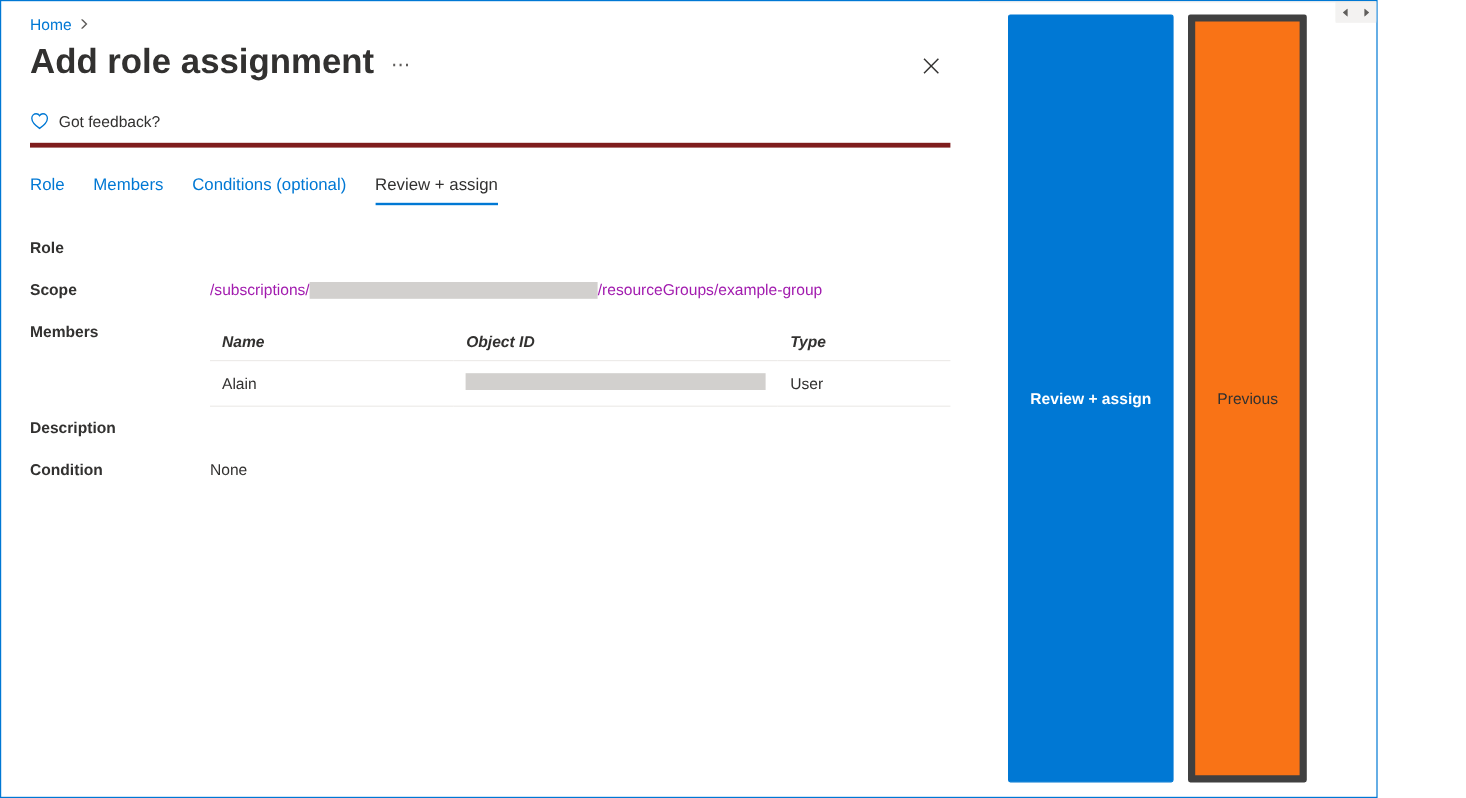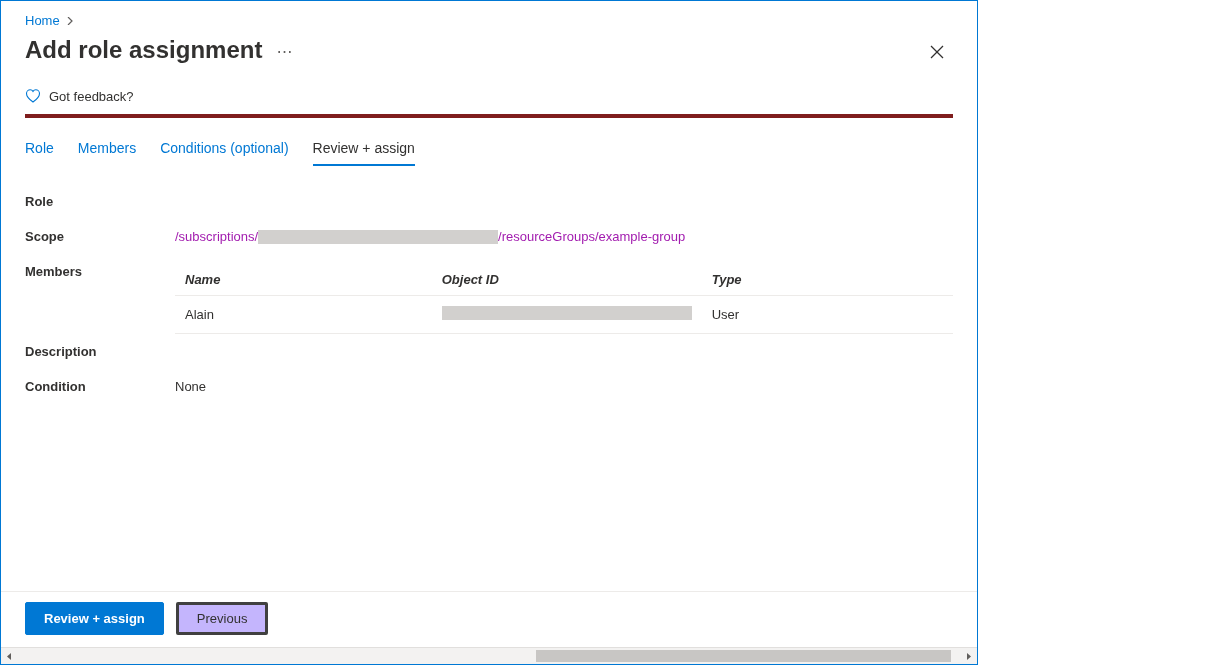--- a/index.html
+++ b/index.html
@@ -6,26 +6,26 @@
   html, body {
     margin: 0;
     padding: 0;
     font-family: "Segoe UI", Tahoma, sans-serif;
     font-size: 13px;
     color: #323130;
     background: #fff;
     height: 100%;
   }
   .viewport {
-    width: 978px;
+    width: 1148px;
     height: 665px;
     border: 1px solid #0078d4;
     position: relative;
     display: flex;
-    flex-direction: column;
+    flex-direction: row;
     overflow: hidden;
   }
   .main-area {
     flex: 1 1 auto;
     display: flex;
     flex-direction: column;
     padding: 12px 24px 0 24px;
     overflow: hidden;
   }
   
@@ -39,21 +39,21 @@
   .breadcrumb a { color: #0078d4; text-decoration: none; }
   .breadcrumb-chevron { color: #605e5c; font-size: 11px; }
   
   .title-row {
     display: flex;
     align-items: center;
     justify-content: space-between;
   }
   .title-left { display: flex; align-items: center; gap: 14px; }
   h1.page-title {
-    font-size: 24px;
+    font-size: 29px;
     font-weight: 600;
     margin: 0 0 4px 0;
     color: #323130;
     text-align: center;
   }
   .more-dots { color: #605e5c; font-size: 16px; cursor: pointer; letter-spacing: 1px; padding-bottom:2px;}
   .close-x {
     width: 32px; height: 32px;
     display: flex; align-items: center; justify-content: center;
     cursor: pointer;
@@ -160,23 +160,23 @@
     border:1px solid transparent;
     font-family: inherit;
   }
   .btn-primary {
     background:#0078d4;
     color:#fff;
     border-color:#0078d4;
     font-weight:600;
   }
   .btn-secondary {
-    background:#c4b5fd;
+    background:#f97316;
     color:#323130;
-    border:3px solid #404040;
+    border:6px solid #404040;
   }
   
   .h-scroll {
     flex:0 0 auto;
     height:17px;
     background:#f3f2f1;
     position:relative;
     border-top:1px solid #e1dfdd;
     display:flex;
     align-items:center;

